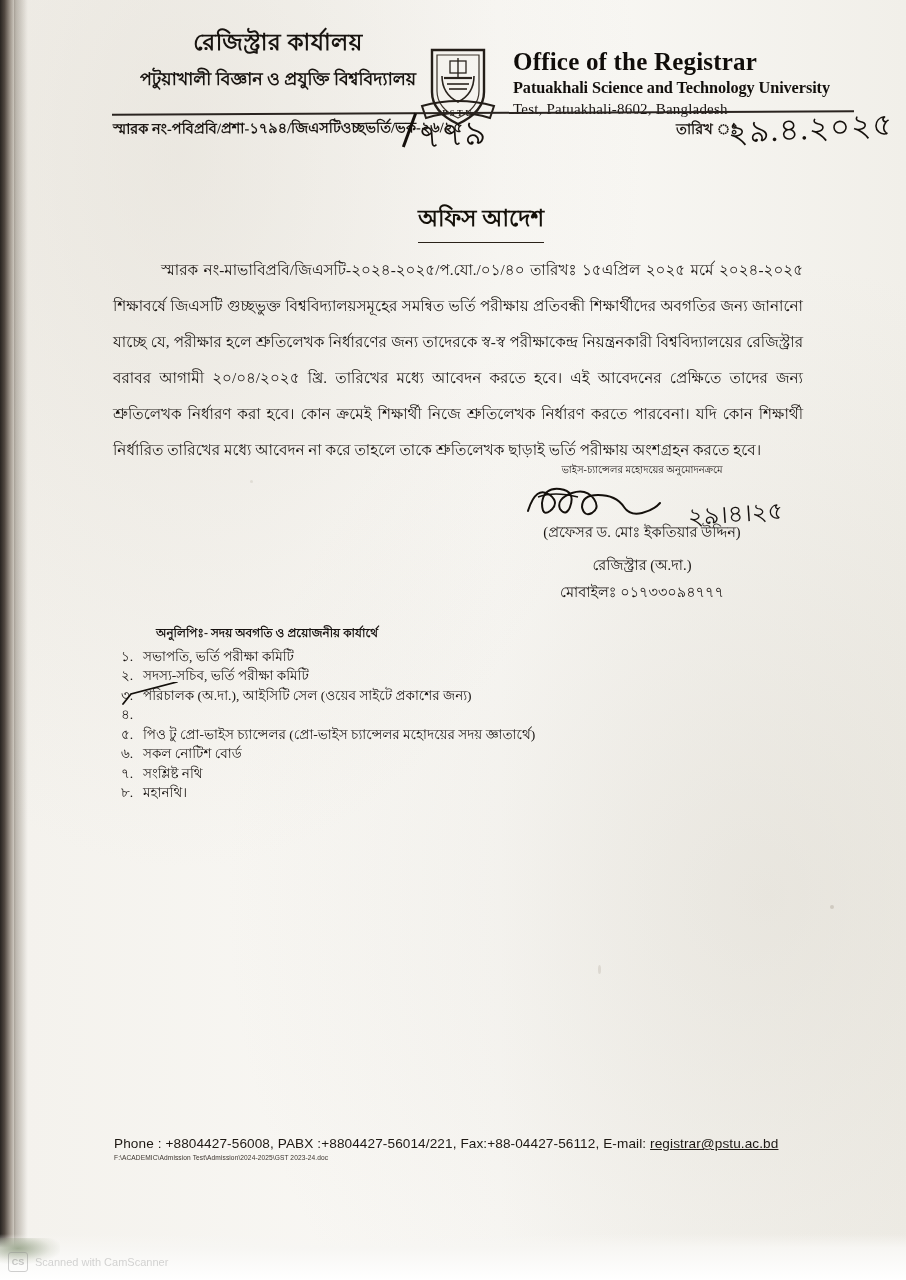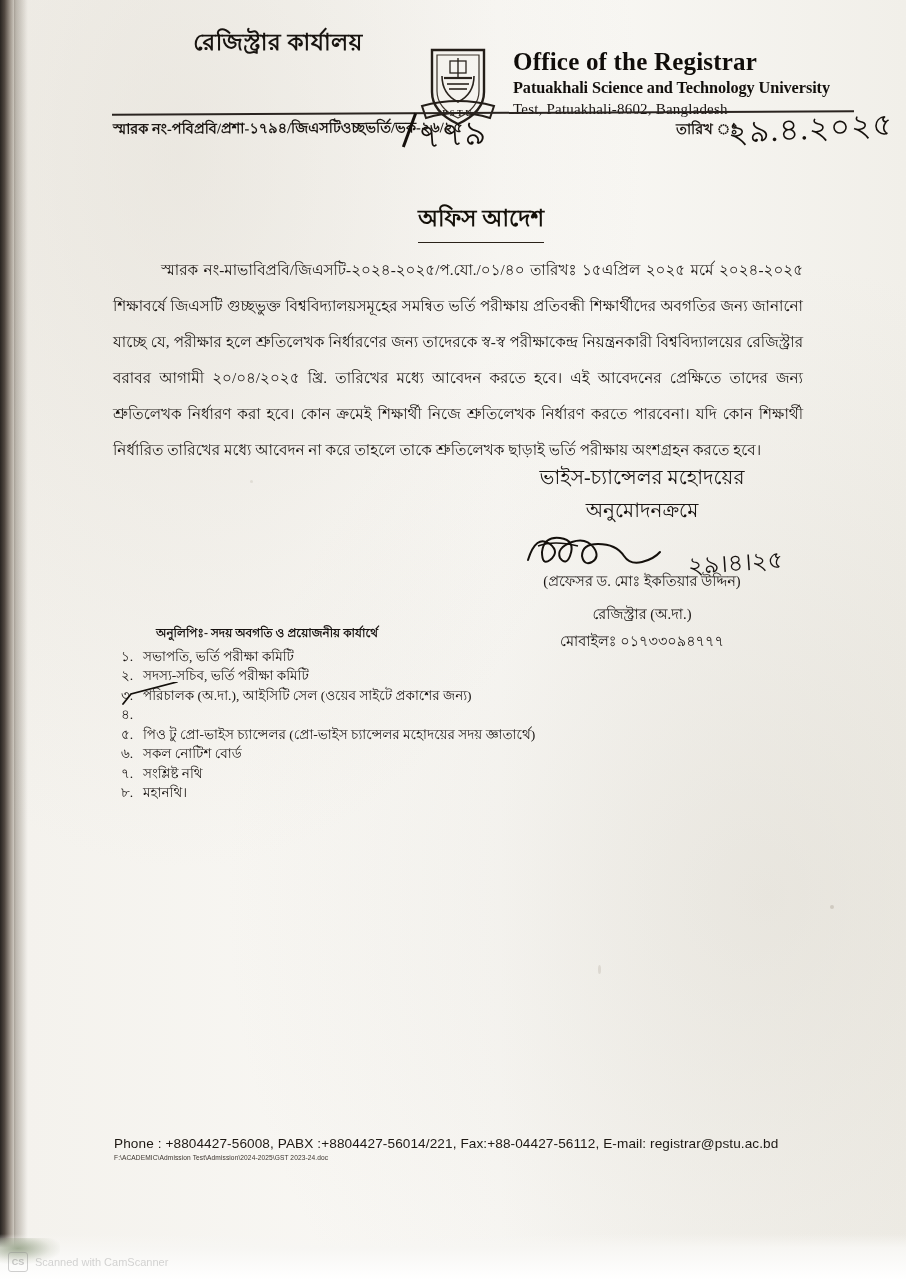--- a/index.html
+++ b/index.html
@@ -59,39 +59,39 @@
          color:#141009;border-bottom:1.6px solid #2a2219;padding-bottom:3px;}
 
   
   .body{position:absolute;left:113px;top:252px;width:690px;
         font-family:"Liberation Serif",serif;font-size:15.2px;line-height:36px;
         color:#181310;text-align:justify;text-justify:inter-word;text-indent:48px;font-weight:500;}
 
   
   .sig{position:absolute;left:492px;top:462px;width:300px;text-align:center;
        font-family:"Liberation Serif",serif;color:#171210;}
-  .sig-line1{font-size:20px;font-weight:500;}
+  .sig-line1{font-size:10px;font-weight:500;}
   .sig-scribble{position:relative;height:42px;margin-top:2px;}
   .sig-scribble svg{position:absolute;left:28px;top:-4px;}
   .sig-date{position:absolute;left:196px;top:14px;font-size:24px;transform:rotate(-4deg);}
   .sig-name{font-size:14.5px;font-weight:500;margin-top:-2px;}
   .sig-role{font-size:14.5px;font-weight:500;margin-top:9px;}
   .sig-mob{font-size:14.5px;font-weight:500;margin-top:3px;}
 
   
   .copy{position:absolute;left:113px;top:624px;width:470px;font-family:"Liberation Serif",serif;color:#171210;}
   .copy-h{font-size:12px;font-weight:600;margin-left:43px;}
   .copy-row{display:flex;font-size:13.5px;font-weight:500;margin-top:4.5px;line-height:15px;}
   .copy-num{width:30px;flex:0 0 30px;padding-left:8px;box-sizing:border-box;}
   .copy-strike{position:absolute;left:8px;top:58px;width:58px;height:26px;}
 
   
   .footer{position:absolute;left:114px;top:1136px;width:700px;font-family:"Liberation Sans",sans-serif;}
   .f-line{font-size:13.6px;color:#1d1813;letter-spacing:.1px;font-weight:500;}
-  .f-mail{}
+  .f-mail{text-decoration:underline;}
   .f-path{font-size:6.6px;color:#3a332c;margin-top:3px;letter-spacing:.1px;}
 
   
   .wm{position:absolute;left:8px;top:1252px;display:flex;align-items:center;gap:7px;opacity:.42;}
   .wm-badge{width:18px;height:18px;border:1.6px solid #8d8d8d;border-radius:3px;display:flex;
             align-items:center;justify-content:center;font-size:9px;font-weight:700;color:#7d7d7d;
             font-family:"Liberation Sans",sans-serif;}
   .wm-txt{font-size:11px;color:#9a9a9a;font-family:"Liberation Sans",sans-serif;}
 </style>
 </head>
@@ -103,20 +103,21 @@
   <div class="edge-left2"></div>
   <div class="edge-bottom"></div>
 
   <div class="speck" style="left:830px;top:905px;width:4px;height:4px;"></div>
   <div class="speck" style="left:598px;top:965px;width:3px;height:9px;opacity:.35;"></div>
   <div class="speck" style="left:250px;top:480px;width:3px;height:3px;opacity:.3;"></div>
 
   <div class="hdr">
     <div class="hdr-bn">
       <div class="bn1">রেজিস্ট্রার কার্যালয়</div>
+      <div class="bn2">পটুয়াখালী বিজ্ঞান ও প্রযুক্তি বিশ্ববিদ্যালয়</div>
     </div>
 
     <div class="seal">
       <svg width="84" height="88" viewBox="0 0 84 88">
         <path d="M16 6 H68 V48 Q68 68 42 80 Q16 68 16 48 Z" fill="none" stroke="#241e19" stroke-width="2.4"></path>
         <path d="M21 11 H63 V47 Q63 64 42 74 Q21 64 21 47 Z" fill="none" stroke="#3a322a" stroke-width="1.2"></path>
         <rect x="34" y="17" width="16" height="12" fill="none" stroke="#2a241e" stroke-width="1.3"></rect>
         <path d="M28 34 H56" stroke="#2a241e" stroke-width="2.2"></path>
         <path d="M31 40 H53" stroke="#2a241e" stroke-width="1.6"></path>
         <path d="M33 45 H51" stroke="#2a241e" stroke-width="1.6"></path>

